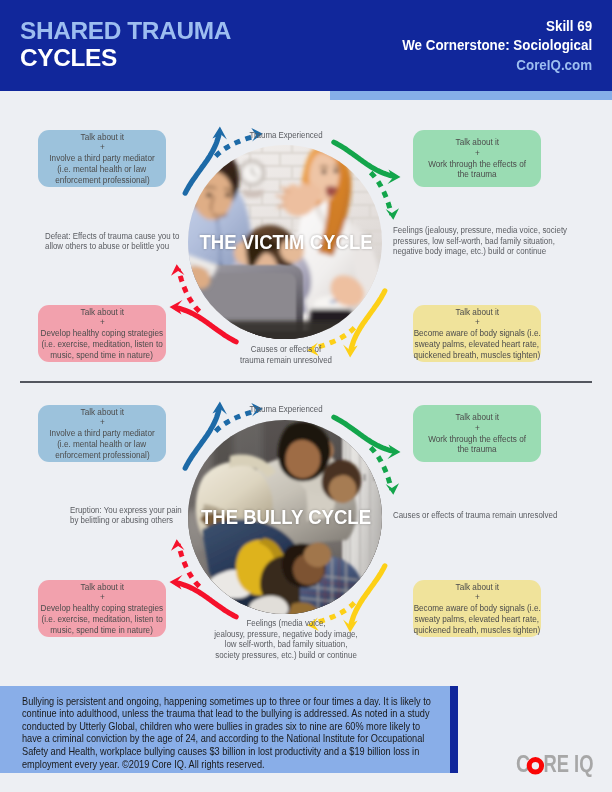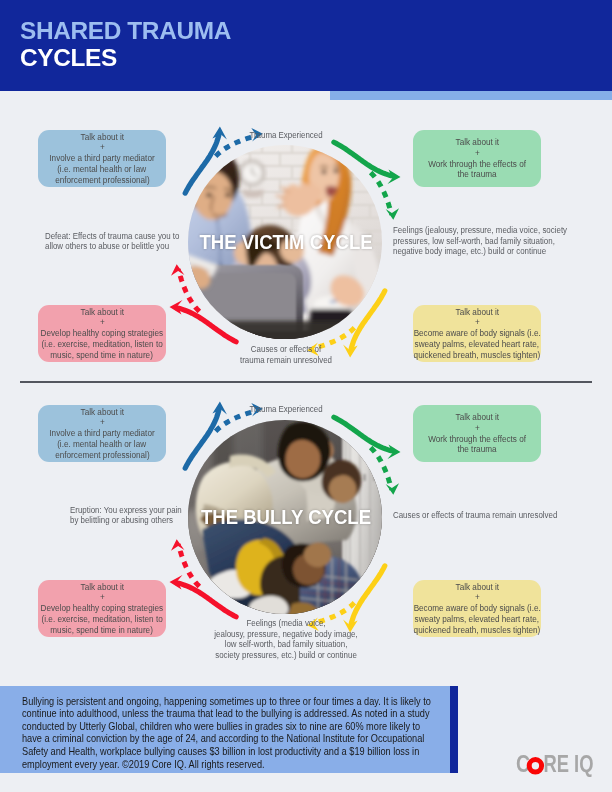--- a/index.html
+++ b/index.html
@@ -34,20 +34,25 @@
   #logo{position:absolute;left:516px;top:754px;}
 </style>
 </head>
 <body>
 
 <div class="page">
   <div id="header"></div>
   <div id="headaccent"></div>
   <div id="title2">CYCLES</div>
   <div id="title1">SHARED TRAUMA</div>
+  <div id="rt">
+    <div>Skill 69</div>
+    <div>We Cornerstone: Sociological</div>
+    <div class="blue">CoreIQ.com</div>
+  </div>
 
   <div>
     <svg class="arrowsvg" style="left:145px;top:102px" width="280" height="280" viewBox="0 0 280 280">
       <path d="M188.9 40.2L191.2 41.4L193.5 42.7L195.8 44.0L198.0 45.4L200.3 46.8L202.5 48.3L204.6 49.8L206.8 51.3L208.9 52.9L211.1 54.4L213.2 56.0L215.4 57.5L217.5 59.1L219.7 60.6L221.8 62.1L224.0 63.5L226.2 64.9L228.5 66.2L230.7 67.5L233.0 68.7L235.4 69.8L237.7 70.9L240.2 71.8L242.6 72.6L245.1 73.4L247.7 74.0" fill="none" stroke="#13a54b" stroke-width="5.2" stroke-linecap="round"></path>
       <path d="M255.5 74.9L242.5 81.9L247.6 76.0L243.5 67.4Z" fill="#13a54b"></path>
       <path d="M225.7 70.6L227.0 71.9L228.3 73.3L229.5 74.7L230.6 76.1L231.7 77.6L232.8 79.1L233.8 80.6L234.7 82.2L235.7 83.8L236.5 85.4L237.4 87.0L238.2 88.6L239.0 90.3L239.7 92.0L240.4 93.6L241.1 95.3L241.7 97.1L242.4 98.8L243.0 100.5L243.6 102.3L244.1 104.0L244.7 105.8L245.2 107.5L245.8 109.3L246.3 111.0L246.8 112.7" fill="none" stroke="#13a54b" stroke-width="5" stroke-dasharray="6 5.6" stroke-linecap="butt"></path>
       <path d="M248.3 117.8L240.6 107.1L246.9 111.1L254.0 106.3Z" fill="#13a54b"></path>
       <path d="M239.8 188.9L238.6 191.2L237.3 193.5L236.0 195.8L234.6 198.0L233.2 200.3L231.7 202.5L230.2 204.6L228.7 206.8L227.1 208.9L225.6 211.1L224.0 213.2L222.5 215.4L220.9 217.5L219.4 219.7L217.9 221.8L216.5 224.0L215.1 226.2L213.8 228.5L212.5 230.7L211.3 233.0L210.2 235.4L209.1 237.7L208.2 240.2L207.4 242.6L206.6 245.1L206.0 247.7" fill="none" stroke="#fdd017" stroke-width="5.2" stroke-linecap="round"></path>
       <path d="M205.1 255.5L198.1 242.5L204.0 247.6L212.6 243.5Z" fill="#fdd017"></path>
       <path d="M209.4 225.7L208.1 227.0L206.7 228.3L205.3 229.5L203.9 230.6L202.4 231.7L200.9 232.8L199.4 233.8L197.8 234.7L196.2 235.7L194.6 236.5L193.0 237.4L191.4 238.2L189.7 239.0L188.0 239.7L186.4 240.4L184.7 241.1L182.9 241.7L181.2 242.4L179.5 243.0L177.7 243.6L176.0 244.1L174.2 244.7L172.5 245.2L170.7 245.8L169.0 246.3L167.3 246.8" fill="none" stroke="#fdd017" stroke-width="5" stroke-dasharray="6 5.6" stroke-linecap="butt"></path>

